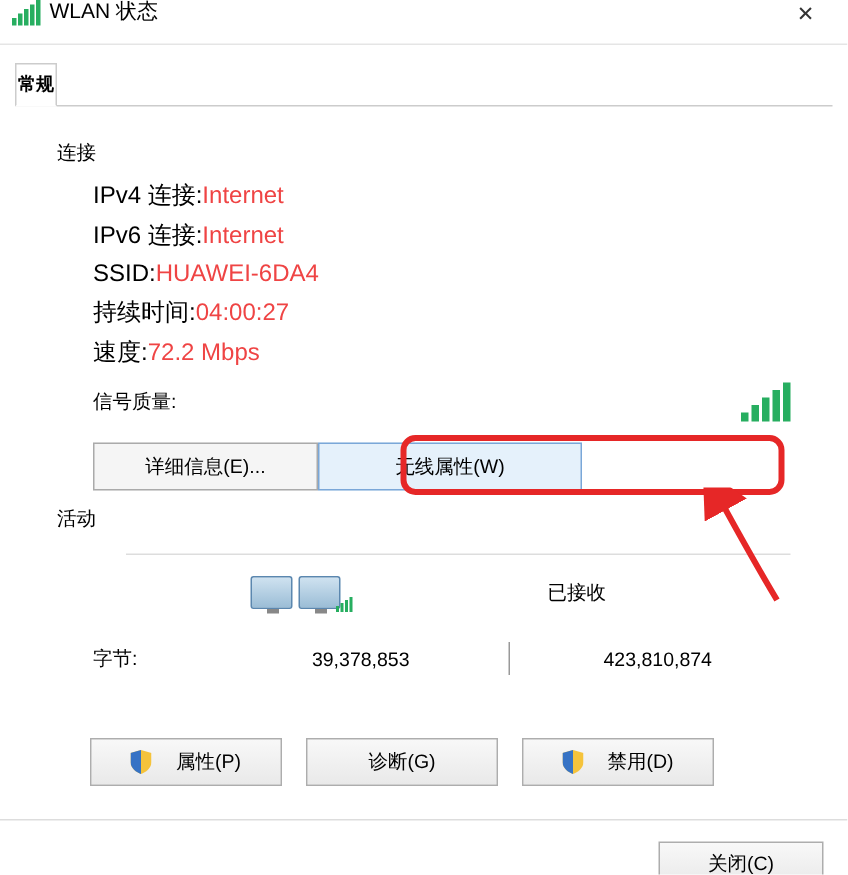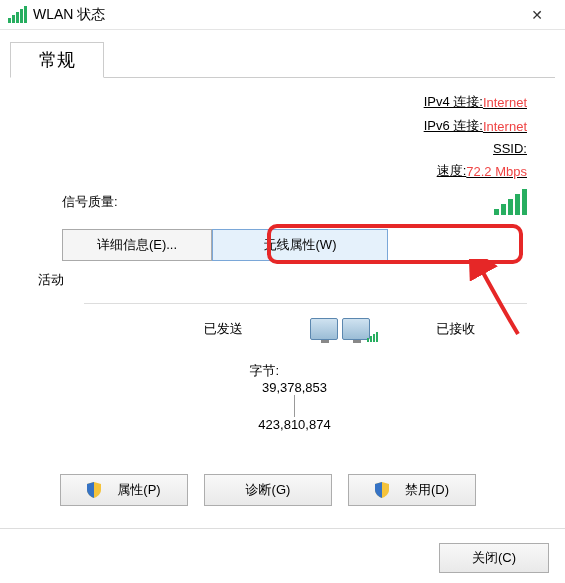--- a/index.html
+++ b/index.html
@@ -7,21 +7,21 @@
       font-family: 'Microsoft YaHei', 'Segoe UI', sans-serif;
       font-size: 13px;
       background: #fff;
       width: 565px;
       height: 583px;
       overflow: hidden;
     }
     .titlebar {
       height: 30px;
       display: flex;
-      align-items: center;
+      align-items: flex-end;
       padding: 12px 8px;
       border-bottom: 1px solid #e5e5e5;
     }
     .titlebar-icon {
       display: flex;
       align-items: flex-end;
       gap: 1px;
       margin-right: 6px;
     }
     .titlebar-icon span {
@@ -42,47 +42,47 @@
       color: #333;
     }
     .tabs-container {
       padding: 12px 10px 0 10px;
     }
     .tabs {
       border-bottom: 1px solid #ccc;
       display: flex;
     }
     .tab {
-      padding: 5px 28px;
+      padding: 5px 1px;
       border: 1px solid #ccc;
       border-bottom: none;
       background: #fff;
-      font-size: 18px;
+      font-size: 12px;
       position: relative;
       margin-bottom: -1px;
       cursor: pointer;
+      font-weight: bold;
     }
     .tab.active {
       background: #fff;
       border-bottom: 1px solid #fff;
     }
     .content {
       padding: 12px 28px;
     }
     .section-header {
       font-size: 13px;
       margin: 10px 0 6px 0;
     }
     .row {
       display: flex;
-      justify-content: flex-end;
+      justify-content: flex-start;
       padding: 3px 0 3px 24px;
-      font-size: 13px;
-      align-items: center;
-      text-decoration: underline;
+      font-size: 16px;
+      align-items: center;
     }
     .row-label { color: #000; }
     .row-value { color: #ef4444; text-align: right; }
     .signal-row {
       display: flex;
       justify-content: space-between;
       align-items: center;
       padding: 6px 0 4px 24px;
       text-align: right;
     }
@@ -194,24 +194,23 @@
     }
     .mini-bars span:nth-child(1){height:4px}
     .mini-bars span:nth-child(2){height:6px}
     .mini-bars span:nth-child(3){height:8px}
     .mini-bars span:nth-child(4){height:10px}
     .activity-data-row {
       display: flex;
       align-items: center;
       padding: 18px 0 4px 24px;
       font-size: 13px;
-      flex-direction: column;
     }
     .activity-label-cell { width: 90px; }
-    .activity-val-cell { flex: 1; }
+    .activity-val-cell { flex: 1; text-align: center; }
     .vsep {
       width: 1px;
       height: 22px;
       background: #999;
       margin: 0 10px;
     }
     .bottom-btn-row {
       display: flex;
       gap: 16px;
       margin: 38px 0 0 22px;
@@ -264,31 +263,37 @@
   <div class="window-title">WLAN 状态</div>
   <div class="close-btn">✕</div>
 </div>
 
 <div class="tabs-container">
   <div class="tabs">
     <div class="tab active">常规</div>
   </div>
 
   <div class="content">
+    <div class="section-header">连接</div>
 
     <div class="row">
       <span class="row-label">IPv4 连接:</span>
       <span class="row-value">Internet</span>
     </div>
     <div class="row">
       <span class="row-label">IPv6 连接:</span>
       <span class="row-value">Internet</span>
     </div>
     <div class="row">
       <span class="row-label">SSID:</span>
+      <span class="row-value">HUAWEI-6DA4</span>
+    </div>
+    <div class="row">
+      <span class="row-label">持续时间:</span>
+      <span class="row-value">04:00:27</span>
     </div>
     <div class="row">
       <span class="row-label">速度:</span>
       <span class="row-value">72.2 Mbps</span>
     </div>
     <div class="signal-row">
       <span class="row-label">信号质量:</span>
       <div class="signal-bars">
         <span></span>
           <span></span>
@@ -313,21 +318,20 @@
         </defs>
         <path d="M 50 75 Q 35 50 12 8" stroke="#e62727" stroke-width="4" fill="none" marker-end="url(#ah)"></path>
       </svg>
     </div>
 
     <div class="section-header" style="">活动</div>
     <hr class="divider">
 
     <div class="activity-header-row">
       <div class="activity-label-cell"></div>
-      <div class="activity-cell">已发送</div>
       <div class="activity-center">
         <div class="monitors" style="position:relative">
           <div class="monitor"></div>
           <div class="monitor"></div>
           <div class="mini-bars">
             <span></span>
               <span></span>
               <span></span>
               <span></span>
           </div>

